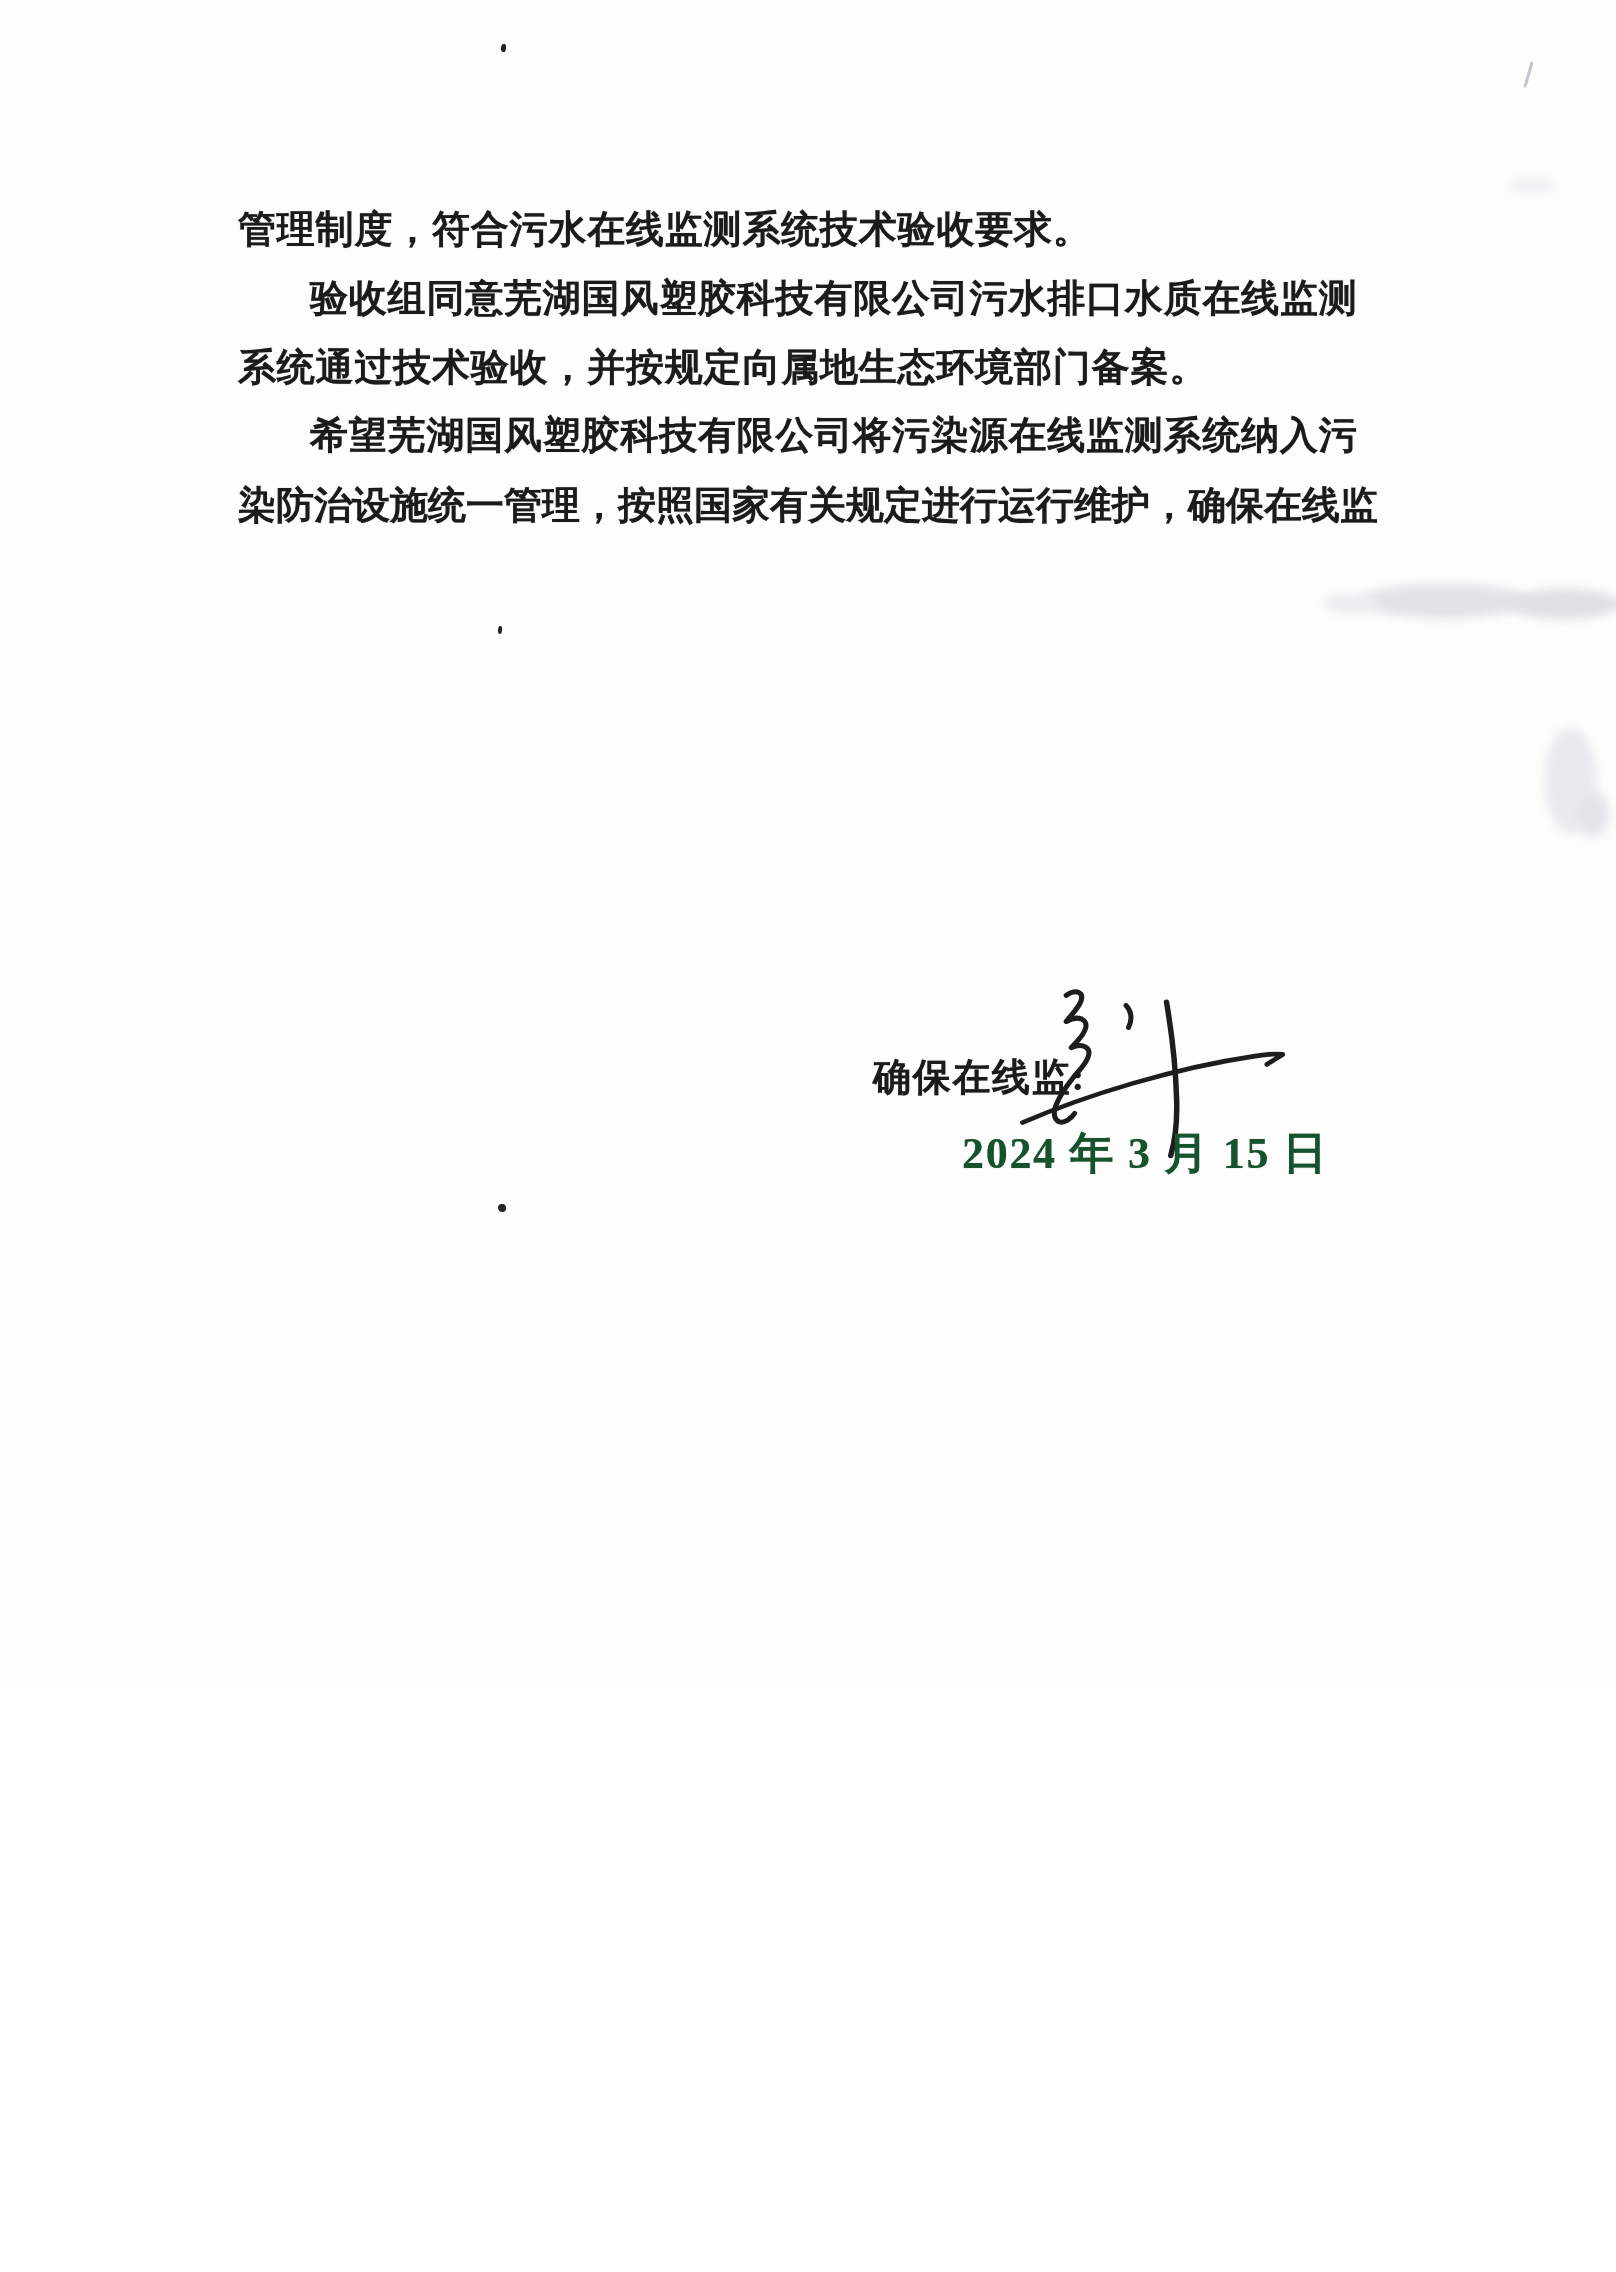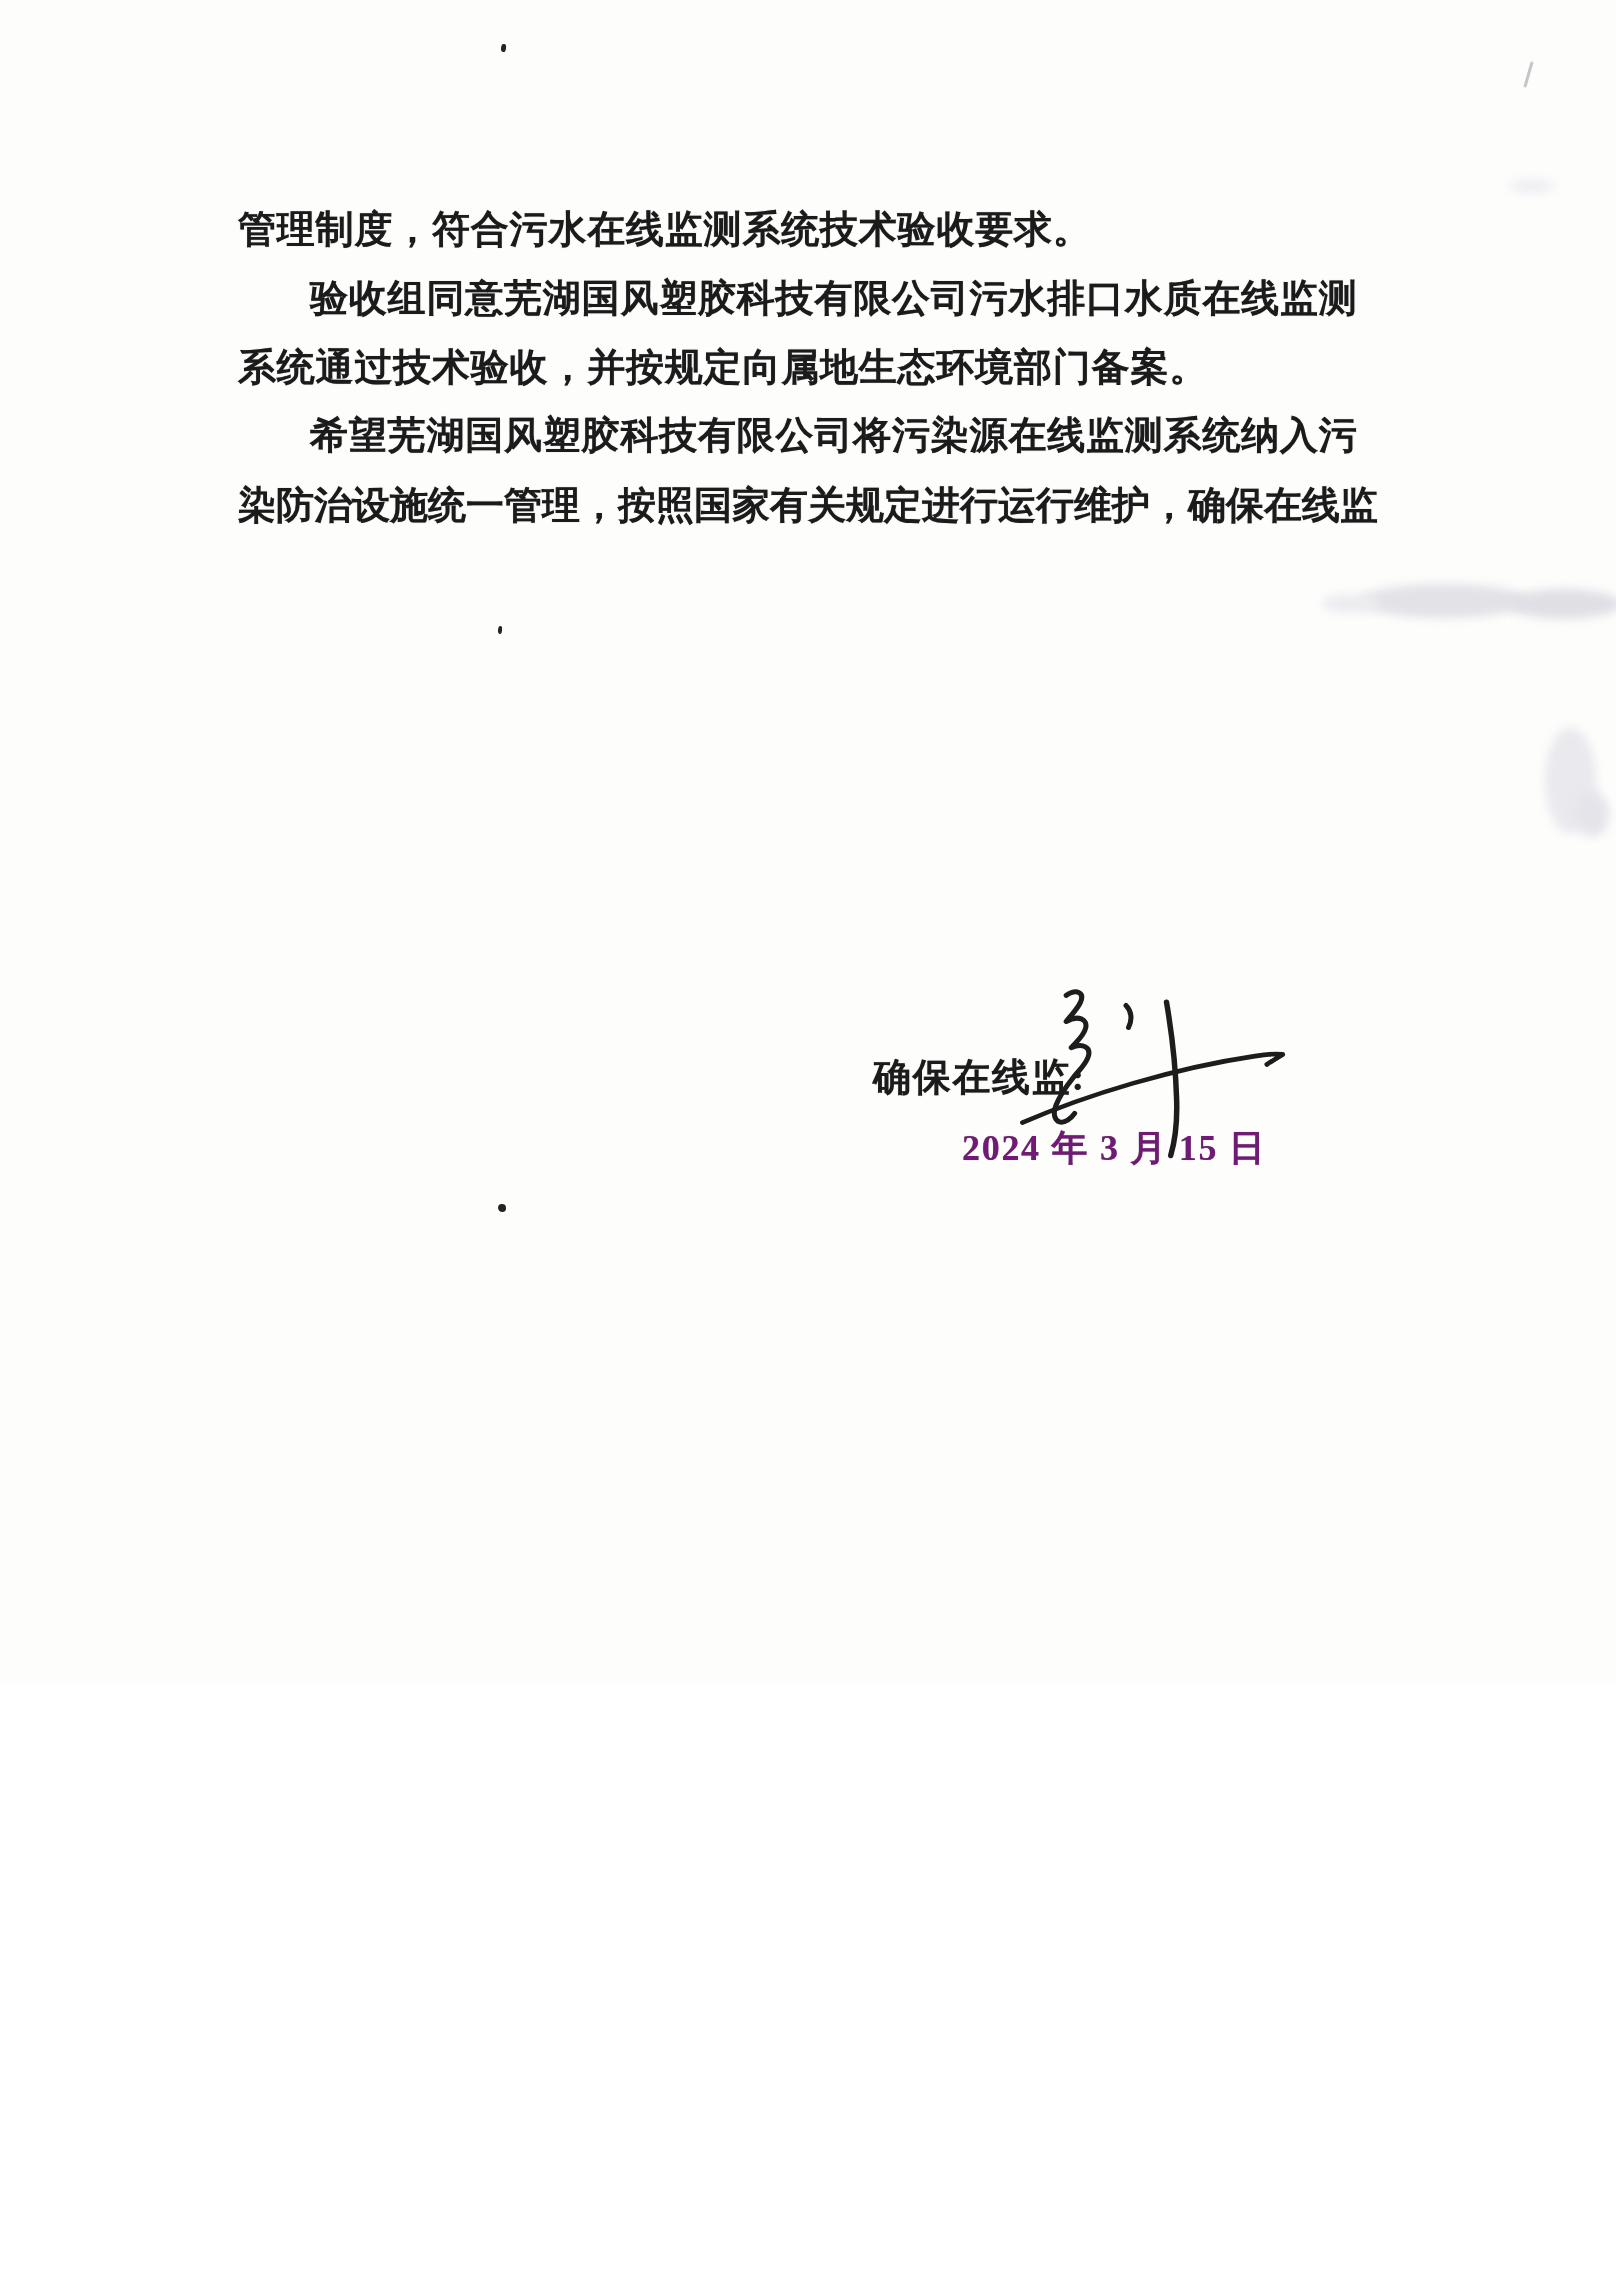--- a/index.html
+++ b/index.html
@@ -58,25 +58,25 @@
     text-shadow: 0 0 0.8px rgba(30,30,30,0.55);
   }
   .signature-svg {
     position: absolute;
     left: 960px; top: 960px;
     width: 354px; height: 236px;
   }
   .signature-date {
     position: absolute;
     left: 962px; top: 1124px;
-    font-size: 36px;
+    font-size: 44px;
     font-weight: bold;
     letter-spacing: 1.7px;
     white-space: nowrap;
-    color: #701a75;
+    color: #14532d;
     text-shadow: 0 0 0.8px rgba(30,30,30,0.55);
   }
 
   
   .page-footer {
     position: absolute;
     left: 1150px; top: 2121px;
     font-size: 28px;
     font-weight: bold;
     letter-spacing: 3.4px;

